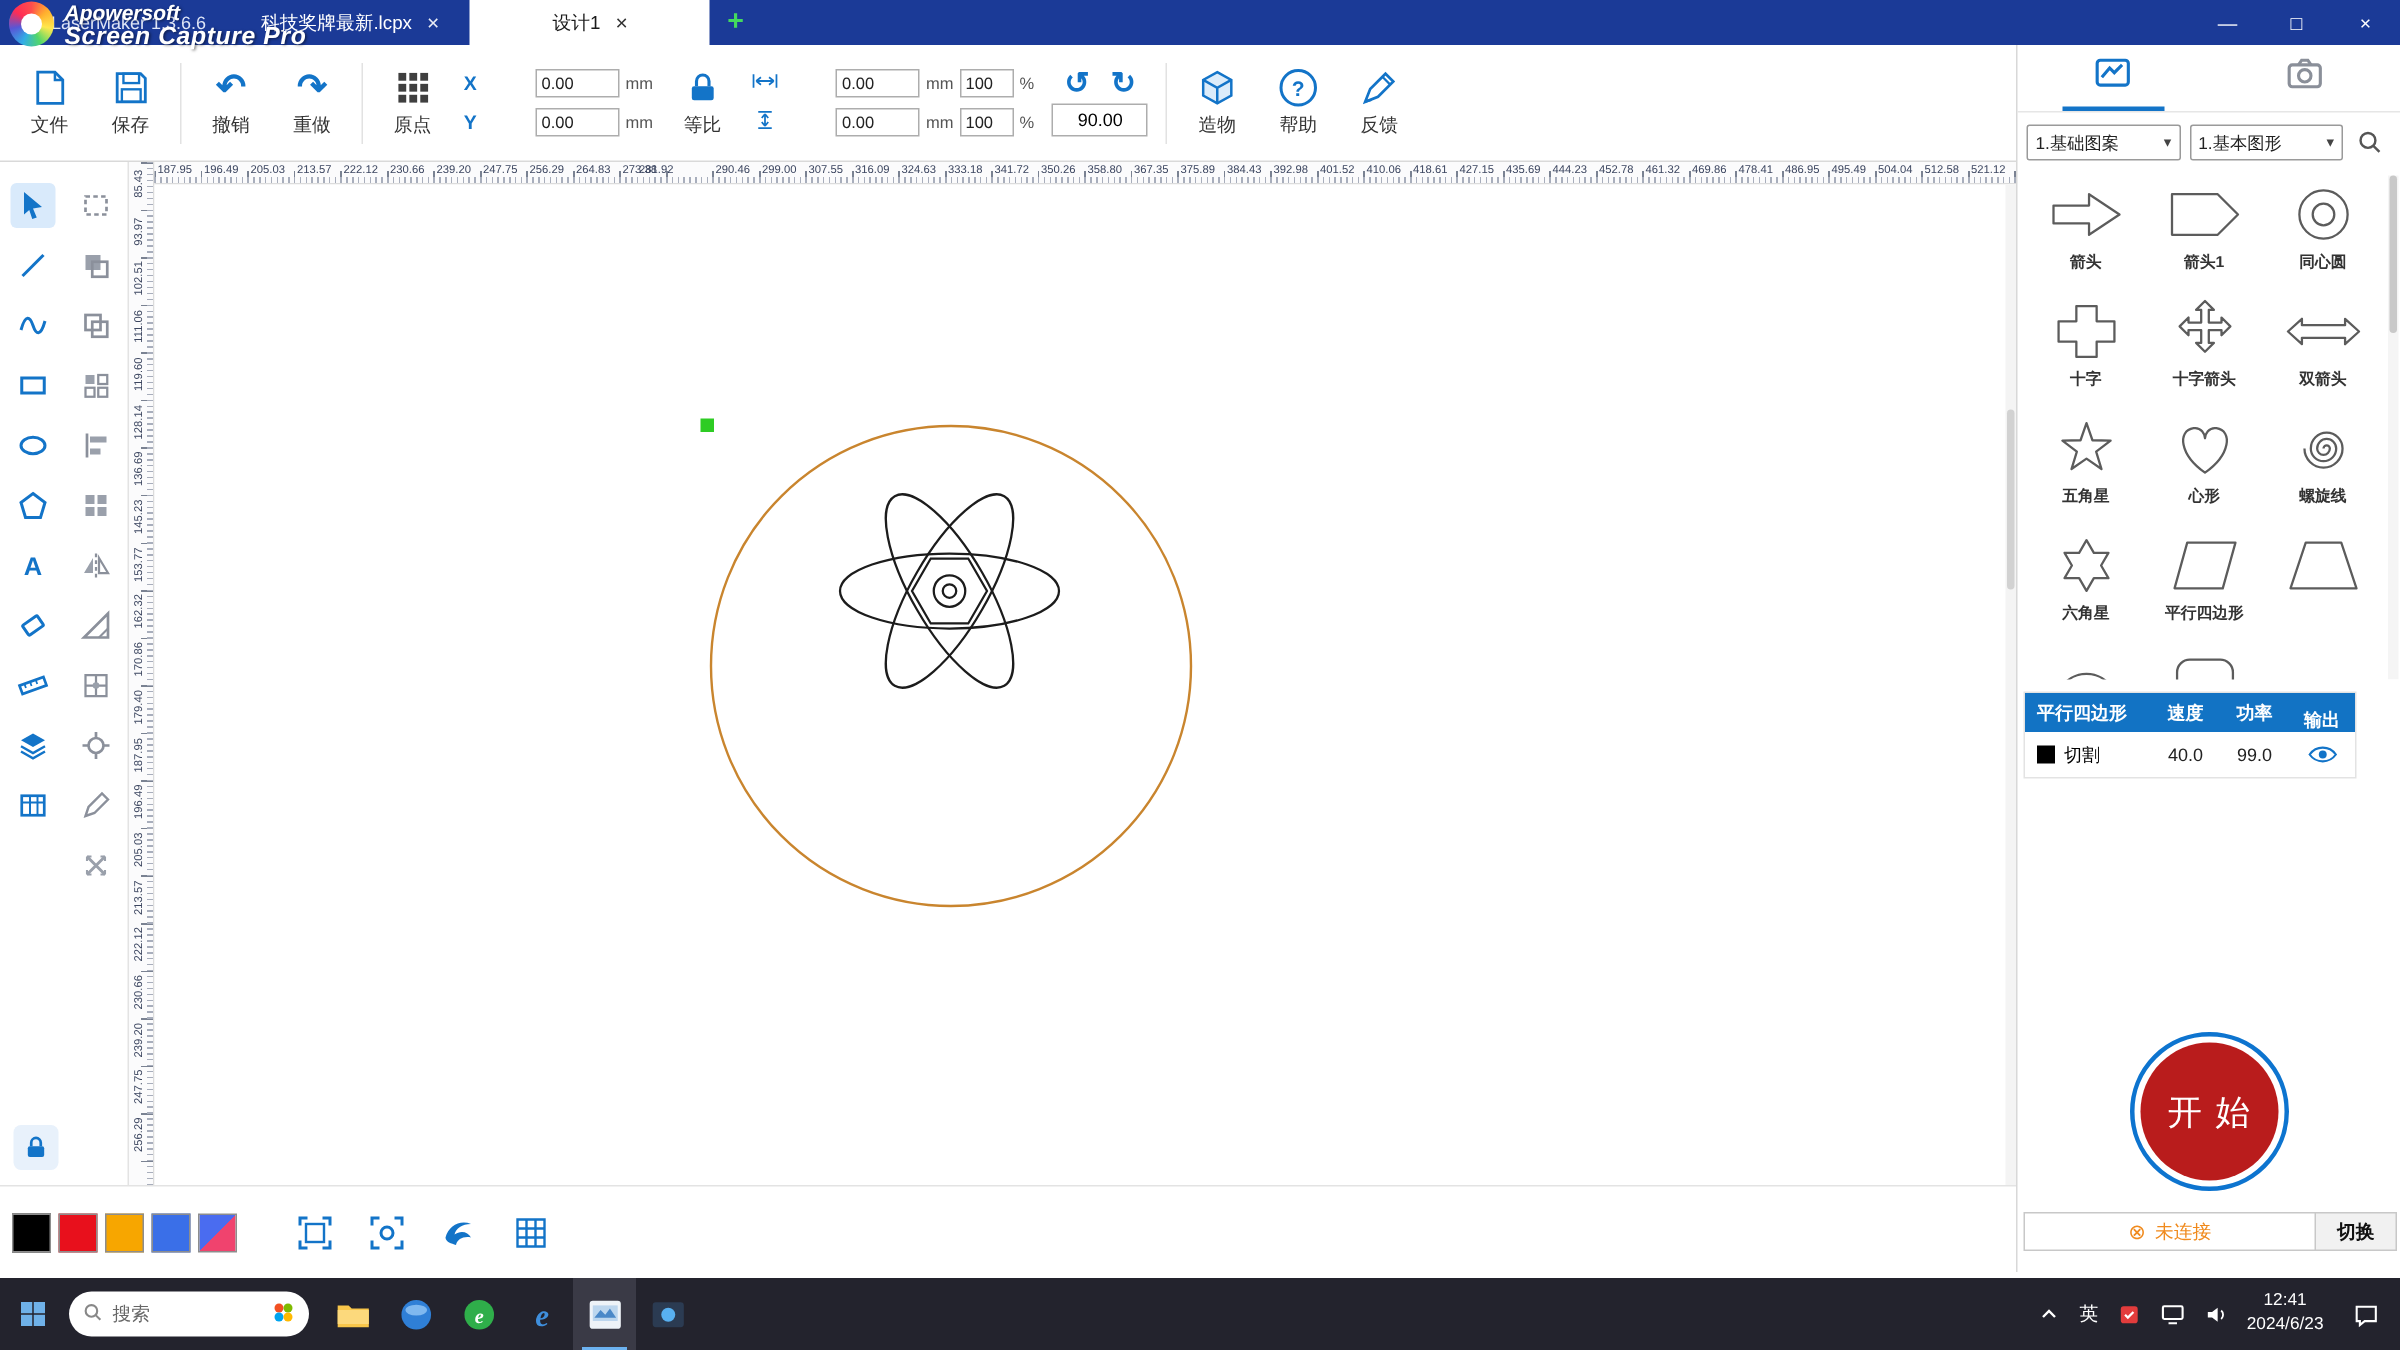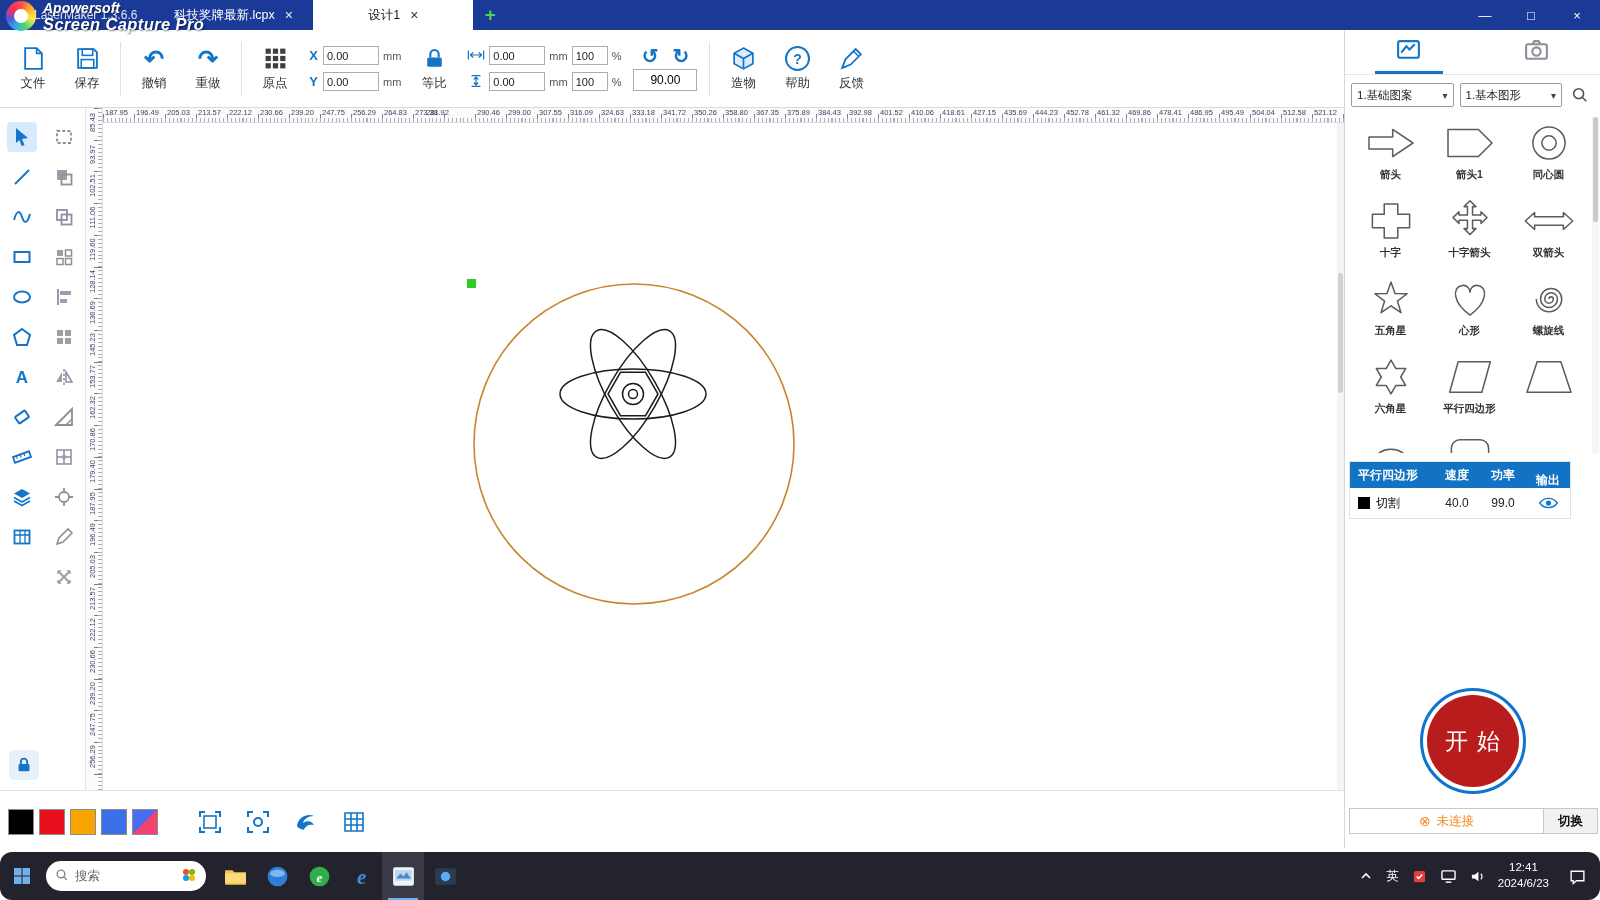--- a/index.html
+++ b/index.html
@@ -31,21 +31,21 @@
   .tb-item{display:flex;flex-direction:column;align-items:center;justify-content:center;gap:3px;min-width:42px;}
   .tb-ic{height:27px;display:flex;align-items:center;justify-content:center;}
   .tb-ic svg{width:25px;height:25px;}
   .tb-glyph{font-size:24px;line-height:26px;color:#1374c8;font-weight:bold;}
   .tb-lb{font-size:12.5px;color:#333;}
   .tb-sep{width:1px;height:54px;background:#e2e2e2;}
   .tb-stack{display:flex;flex-direction:column;gap:5px;}
   .coord-row{display:flex;align-items:center;gap:4px;height:21px;}
   .axis{color:#1374c8;font-weight:bold;font-size:13px;width:11px;text-align:center;}
   .dim-ic svg{width:18px;height:12px;}
-  .tb-input{width:48px;height:17px;border:1px solid #adadad;font-size:11px;padding:0 3px;font-family:inherit;color:#222;box-sizing:content-box;}
+  .tb-input{width:48px;height:17px;border:1px solid #adadad;font-size:11px;padding:0 3px;font-family:inherit;color:#222;box-sizing:content-box;margin-left:34px;}
   .pct-input{width:28px;height:17px;border:1px solid #adadad;font-size:11px;padding:0 3px;font-family:inherit;color:#222;}
   .unit{font-size:11px;color:#555;}
   .rot-wrap{display:flex;flex-direction:column;align-items:center;gap:3px;}
   .rot-icons{display:flex;gap:14px;font-size:20px;color:#1374c8;font-weight:bold;line-height:20px;}
   .rot-input{width:58px;height:18px;border:1px solid #adadad;font-size:12px;text-align:center;font-family:inherit;}
   .help-circle{width:21px;height:21px;border:2px solid #1374c8;border-radius:50%;color:#1374c8;font-weight:bold;font-size:14px;
                display:flex;align-items:center;justify-content:center;}
   
   .main{position:absolute;top:108px;left:0;width:1344px;height:682px;display:flex;}
   .tools-panel{width:86px;background:#fff;border-right:1px solid #e3e3e3;display:flex;gap:4px;justify-content:center;
@@ -117,21 +117,21 @@
                color:#111;background:#f1f1f1;border:1px solid #c8c8c8;border-left:none;box-sizing:border-box;}
   
   .bottom-strip{position:absolute;top:790px;left:0;width:1344px;height:62px;background:#fff;border-top:1px solid #e3e3e3;
                 display:flex;align-items:center;padding-left:8px;box-sizing:border-box;gap:6px;}
   .swatch{width:26px;height:26px;border:1px solid #8d8d8d;box-sizing:border-box;}
   .swatch.split{background:linear-gradient(135deg,#4a6cf0 0 50%,#f0436e 50% 100%);}
   .bs-icons{display:flex;gap:16px;margin-left:30px;}
   .bs-btn{width:32px;height:32px;display:flex;align-items:center;justify-content:center;}
   .bs-btn svg{width:26px;height:26px;}
   
-  .taskbar{position:absolute;top:852px;left:0;width:1600px;height:48px;background:#23232d;display:flex;align-items:center;color:#fff;z-index:10;border-radius:12px;}
+  .taskbar{position:absolute;top:852px;left:0;width:1600px;height:48px;background:#23232d;display:flex;align-items:center;color:#fff;z-index:10;}
   .tb-start{width:44px;height:48px;display:flex;align-items:center;justify-content:center;}
   .tb-start svg{width:20px;height:20px;}
   .tb-search{width:160px;height:30px;background:#fff;border-radius:15px;display:flex;align-items:center;padding:0 9px;gap:6px;
              color:#666;font-size:12.5px;box-sizing:border-box;margin-left:2px;}
   .tb-search svg{flex:0 0 auto;}
   .tb-search .colorful{margin-left:auto;}
   .tb-apps{display:flex;margin-left:8px;height:48px;}
   .tb-app{width:42px;height:48px;display:flex;align-items:center;justify-content:center;position:relative;}
   .tb-app svg{width:27px;height:27px;}
   .tb-app.active{background:#3a3a46;}

